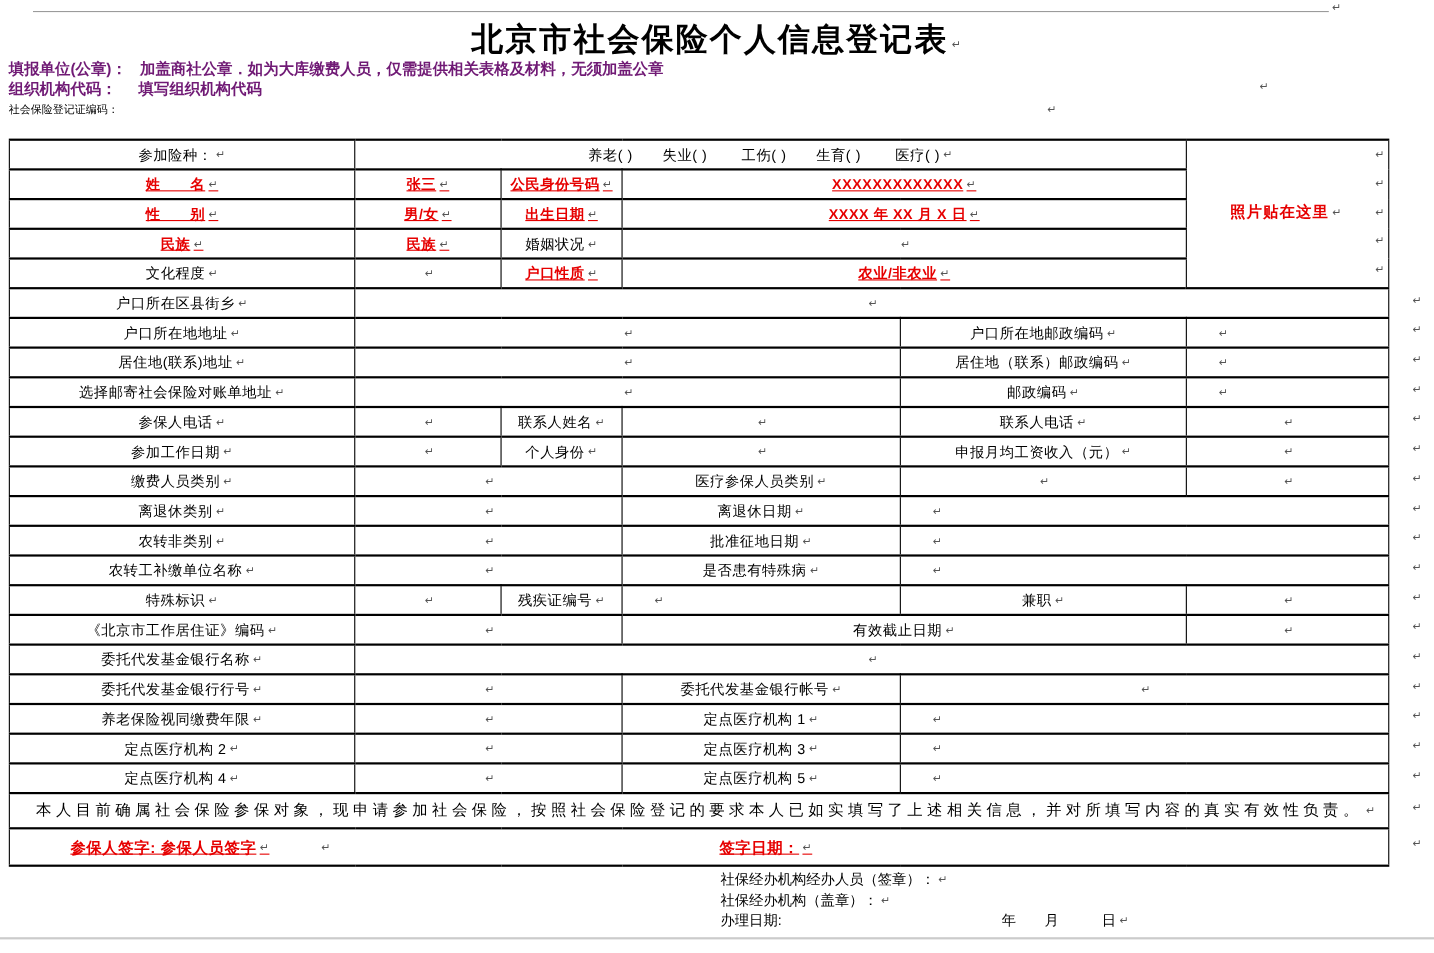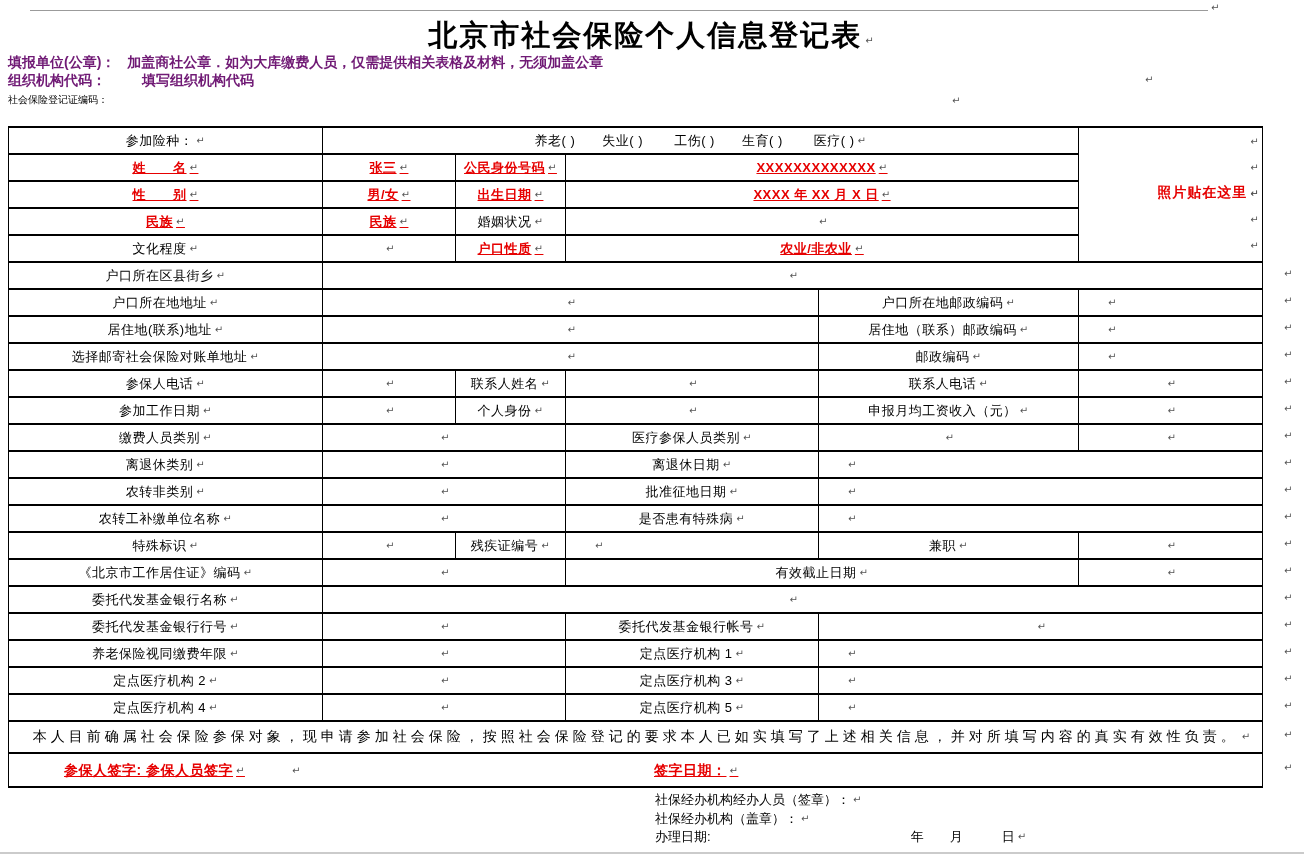--- a/index.html
+++ b/index.html
@@ -4,32 +4,32 @@
 <style>
   html,body{margin:0;padding:0;background:#fff;}
   body{width:1304px;height:866px;font-family:"Liberation Sans",sans-serif;color:#000;}
   .page{position:relative;width:1304px;height:866px;background:#fff;overflow:hidden;}
   .topline{position:absolute;left:30px;top:10px;width:1178px;height:1px;background:#9b9b9b;}
   .bottomline{position:absolute;left:0;top:852px;width:1304px;height:2px;background:#cbcbcb;}
   .title{position:absolute;left:0;top:16px;width:1304px;text-align:center;
          font-family:"Liberation Serif",serif;font-size:29px;font-weight:700;letter-spacing:2px;white-space:nowrap;}
   .note{position:absolute;left:8px;font-size:14px;font-weight:700;color:#701a75;white-space:nowrap;}
   .note1{top:54px;} .note2{top:72px;}
-  .note1 .txt{margin-left:12px;} .note2 .txt{margin-left:36px;}
+  .note1 .txt{margin-left:12px;} .note2 .txt{margin-left:20px;}
   .regno{position:absolute;left:8px;top:93px;font-size:10px;font-weight:400;color:#000;white-space:nowrap;}
   .pc{color:#555;font-size:10px;font-weight:400;font-family:"DejaVu Sans",sans-serif;margin-left:3px;vertical-align:1px;}
   .abs{position:absolute;margin:0;}
   table.form-table{position:absolute;left:8px;top:126px;width:1254px;border-collapse:collapse;table-layout:fixed;}
   td{border:1px solid #000;border-top-width:2px;border-bottom-width:2px;height:25px;
      padding:0 2px;text-align:center;font-size:13px;letter-spacing:0.5px;overflow:hidden;white-space:nowrap;}
   td.red, .red{color:#e60000;font-weight:700;text-decoration:underline;}
   td.left{text-align:left;padding-left:26px;}
   td.photo{vertical-align:top;padding:0;}
   .photo-line{height:26px;display:flex;align-items:center;justify-content:flex-end;padding-right:3px;position:relative;}
-  .photo-line.mid{justify-content:flex-end;}
+  .photo-line.mid{justify-content:center;}
   .photo-line.mid .edge{position:absolute;right:3px;}
   .photo-text{color:#e60000;font-weight:700;font-size:14px;letter-spacing:1px;}
   td.decl{height:30px;font-size:14px;letter-spacing:4px;font-weight:400;padding-left:18px;}
   td.sig{height:32px;position:relative;}
   td.sig span.part{position:absolute;top:8px;white-space:nowrap;font-size:14px;}
   .s1{left:55px;} .s2{left:280px;} .s3{left:645px;} .s4{left:850px;margin-top:46px;}
   .footer{position:absolute;top:791px;font-size:13px;line-height:18.5px;white-space:nowrap;}
   .footer-left{left:8px;} .footer-right{left:655px;}
   .fline{height:18.5px;}
   .date.dl{margin-left:78px;} .date.dr{margin-left:200px;}

